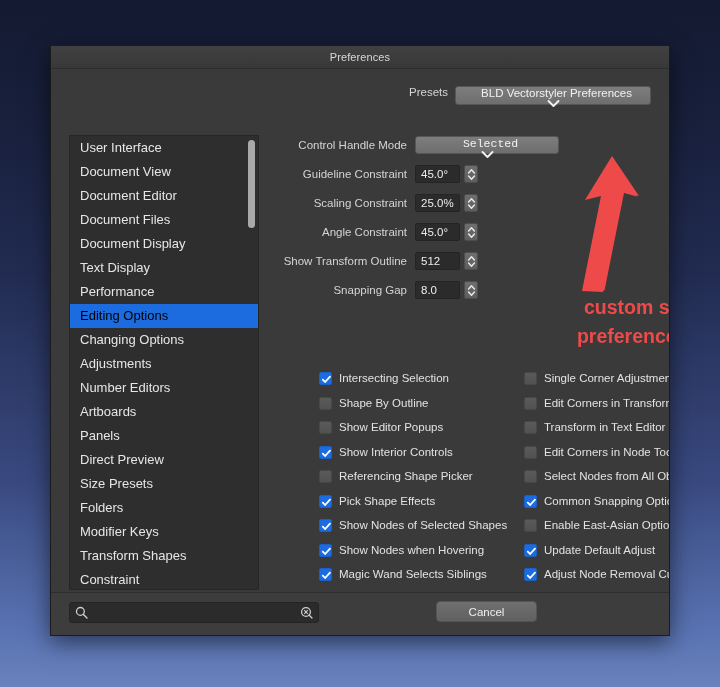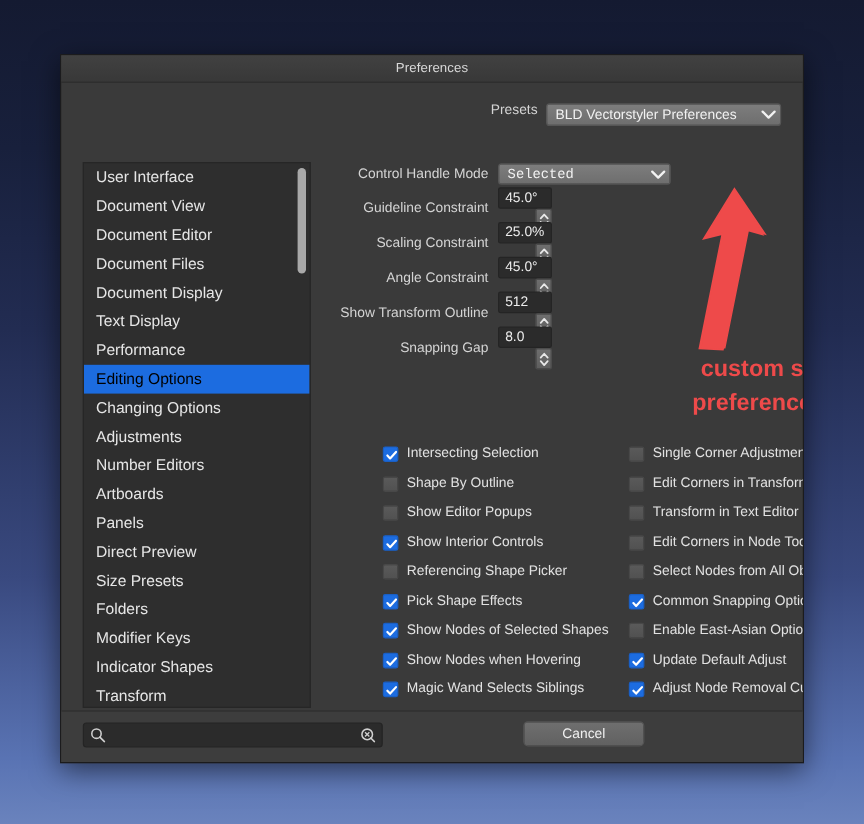--- a/index.html
+++ b/index.html
@@ -58,20 +58,21 @@
   }
   .popup {
     position: relative;
     background: linear-gradient(to bottom, #7d7d7d, #6e6e6e);
     border: 1px solid #565656;
     border-radius: 3px;
     height: 19px;
     display: flex;
     align-items: center;
     box-sizing: border-box;
+    flex-direction: column;
   }
   .popup .ptext {
     font-size: 11.5px;
     color: #f2f2f2;
     padding-left: 7px;
     white-space: nowrap;
     flex: 1;
   }
   .popup .chev {
     width: 20px;
@@ -141,22 +142,21 @@
     font-size: 11.5px;
     color: #d4d4d4;
     text-align: right;
     width: 140px;
     padding-right: 8px;
     white-space: nowrap;
   }
   #handle-popup { width: 144px; height: 18px; font-family: Liberation Mono, monospace; }
   .numfield {
     display: flex;
-    align-items: flex-end;
-    flex-direction: column;
+    align-items: center;
   }
   .numbox {
     background: #2b2b2b;
     border: 1px solid #242424;
     border-radius: 2px;
     height: 18px;
     width: 45px;
     font-size: 11.5px;
     color: #ececec;
     display: flex;
@@ -333,22 +333,22 @@
         <div class="side-item selected">Editing Options</div>
         <div class="side-item">Changing Options</div>
         <div class="side-item">Adjustments</div>
         <div class="side-item">Number Editors</div>
         <div class="side-item">Artboards</div>
         <div class="side-item">Panels</div>
         <div class="side-item">Direct Preview</div>
         <div class="side-item">Size Presets</div>
         <div class="side-item">Folders</div>
         <div class="side-item">Modifier Keys</div>
-        <div class="side-item">Indicator Shapes</div>
-        <div class="side-item">Transform</div>
+        <div class="side-item">Transform Shapes</div>
+        <div class="side-item">Constraint</div>
       </div>
     <div id="side-scrollbar">
       <div id="side-thumb"></div>
     </div>
   </div>
 
   <div id="right-pane">
     <div id="field-list">
         <div class="field-row">
           <div class="field-label">Control Handle Mode</div>

